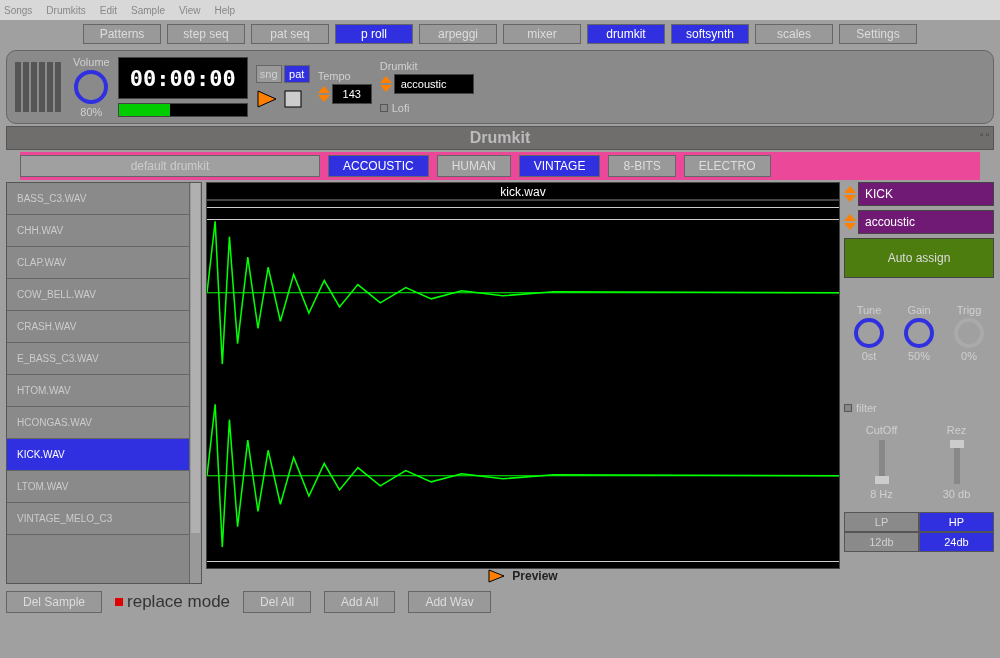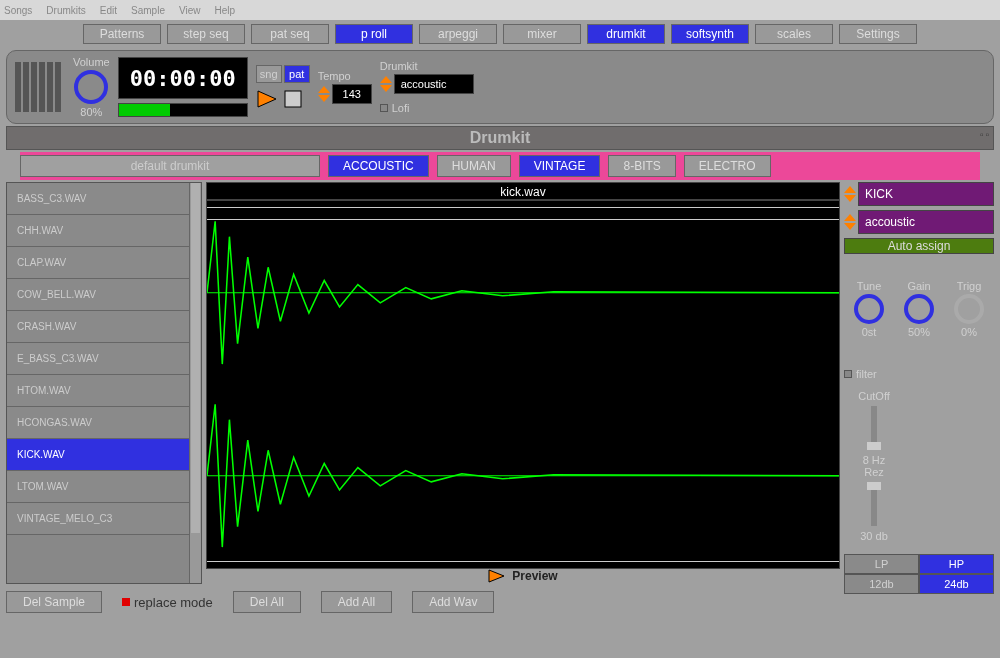--- a/index.html
+++ b/index.html
@@ -53,31 +53,31 @@
   .wave-canvas { flex:1; background:#000; border:1px solid #444; position:relative; }
   .wave-canvas svg { width:100%; height:50%; display:block; }
   .wave-canvas hr.sep { border:none; border-top:1px solid #ccc; position:absolute; left:0; right:0;}
   .preview-row { height:20px; display:flex; align-items:center; justify-content:center; gap:6px; color:#222; font-weight:bold; background:#a0a0a0;text-align:right;}
   .side-panel { width:150px; display:flex; flex-direction:column; gap:4px; }
   .side-field-row { display:flex; align-items:center; gap:2px; }
   .side-field { flex:1; height:24px; background:#701a75; border:1px solid #444; color:#fff; display:flex; align-items:center; padding:0 6px; }
   .auto-assign { height:40px; background:#4d7c0f; border:1px solid #444; color:#ddd; display:flex; align-items:center; justify-content:center; }
   .knob-row { display:flex; justify-content:space-around; margin-top:6px;}
   .knob-col { text-align:center; font-size:11px; width:48px;margin-top:16px;}
-  .filter-label { display:flex; align-items:center; gap:4px; font-size:11px; margin-top:26px; }
-  .slider-row { display:flex; justify-content:space-around; margin-top:6px;flex-direction:column;}
+  .filter-label { display:flex; align-items:center; gap:4px; font-size:11px; margin-top:36px; }
+  .slider-row { display:flex; justify-content:space-around; margin-top:6px;}
   .slider-col { text-align:center; font-size:11px; width:60px;}
   .vslider { width:6px; height:44px; background:#888; margin:4px auto; position:relative; }
   .vslider-thumb { position:absolute; left:-4px; width:14px; height:8px; background:#ccc; }
   .toggle-grid { display:grid; grid-template-columns:1fr 1fr; gap:0; margin-top:8px; font-size:11px;}
   .toggle-cell { height:20px; border:1px solid #555; background:#8a8a8a; display:flex; align-items:center; justify-content:center; }
   .toggle-cell.active { background:#3030e0; color:#fff; }
-  .bottom-row { margin:4px 6px; height:28px; display:flex; align-items:center; gap:20px; }
+  .bottom-row { margin:4px 6px; height:28px; display:flex; align-items:center; gap:13px; }
   .bottom-btn { height:22px; padding:0 16px; border:1px solid #666; background:#999; color:#ddd; display:flex; align-items:center; }
-  .replace-mode { display:flex; align-items:center; gap:4px; font-size:13px; color:#333;}
+  .replace-mode { display:flex; align-items:center; gap:4px; font-size:17px; color:#333;}
   .replace-mode .dot { width:8px; height:8px; background:#e00000; }
 </style>
 </head>
 <body>
 
 <div class="menubar">
   <span>Songs</span>
   <span>Drumkits</span>
   <span>Edit</span>
   <span>Sample</span>

